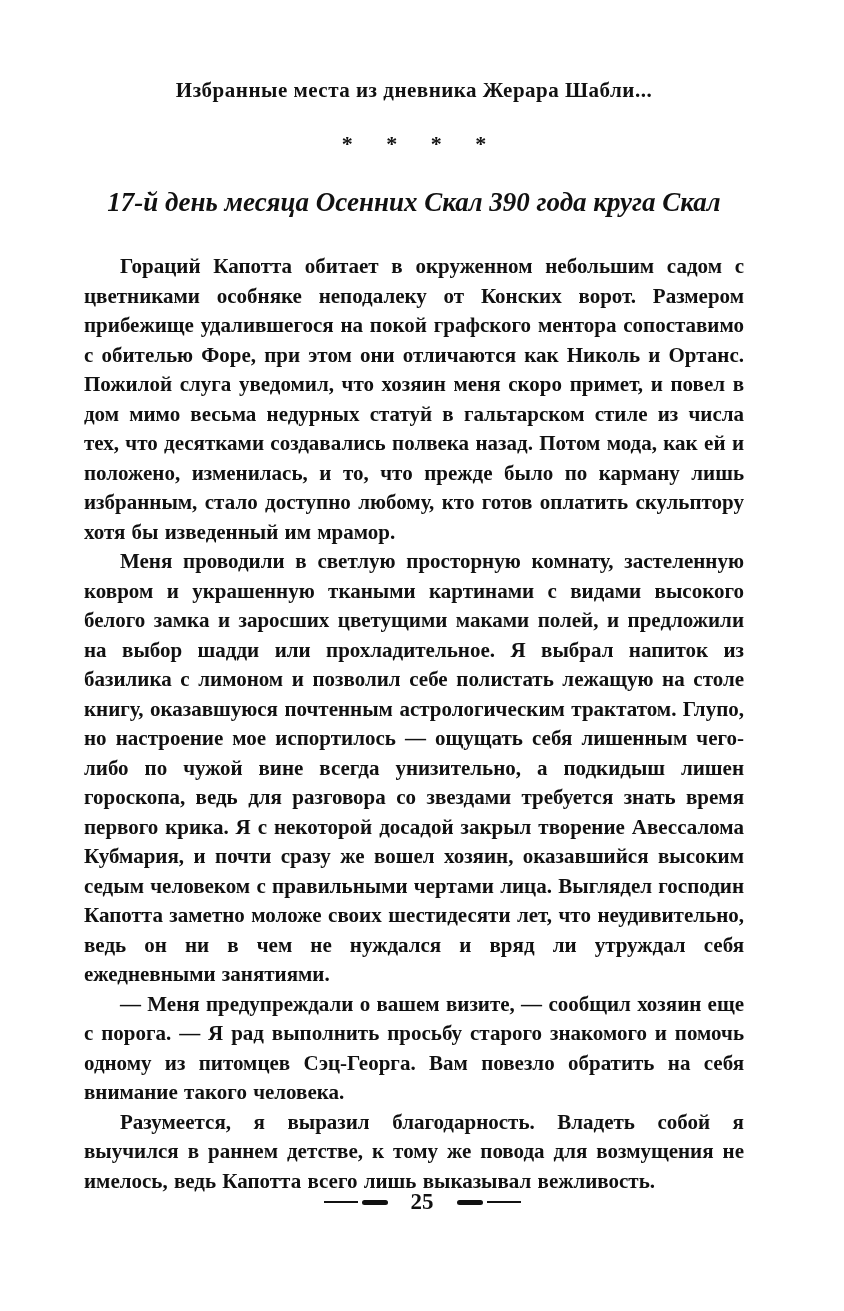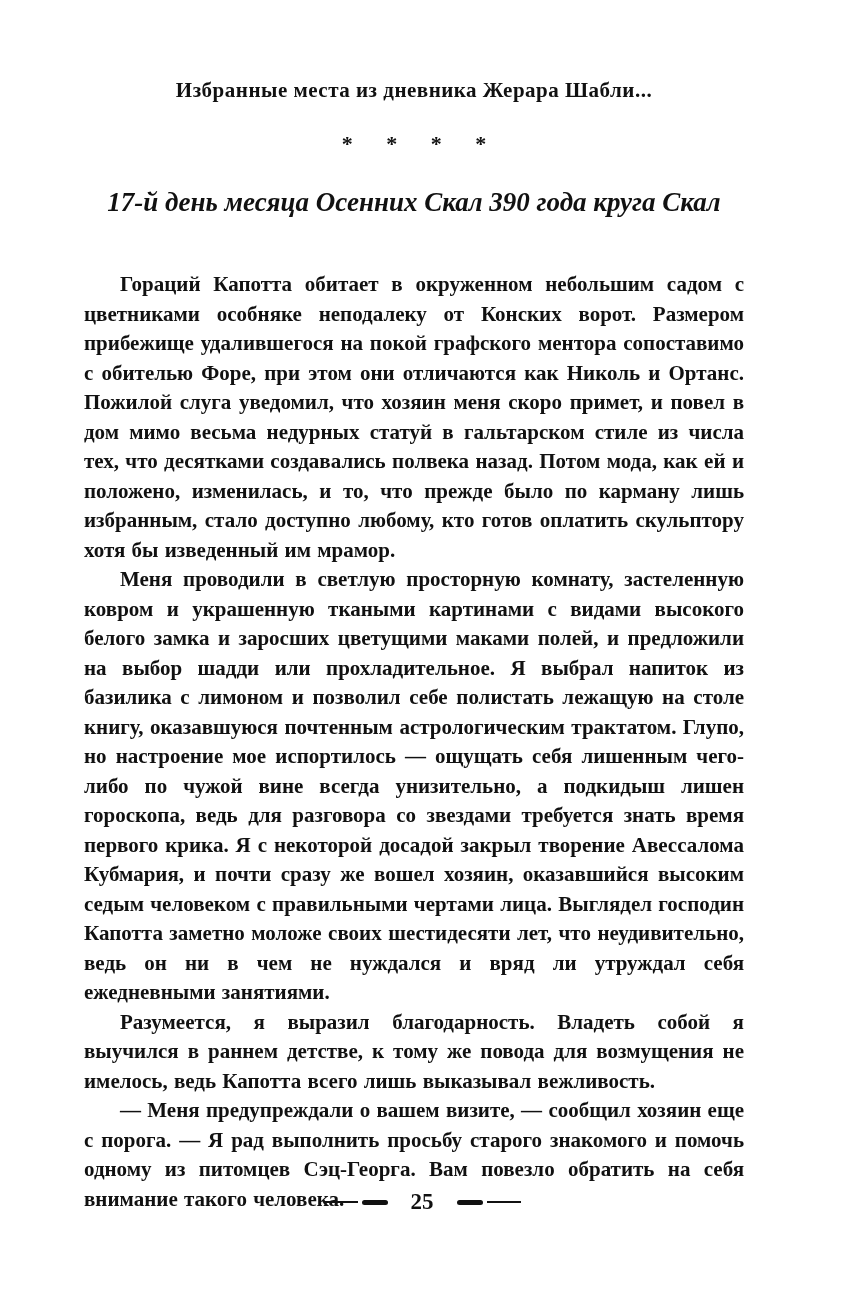--- a/index.html
+++ b/index.html
@@ -32,21 +32,21 @@
     font-size: 22px;
     letter-spacing: 14px;
     margin-bottom: 30px;
     text-indent: 14px; 
   }
   .date-heading {
     text-align: center;
     font-style: italic;
     font-weight: bold;
     font-size: 27px;
-    margin-bottom: 52px;
+    margin-bottom: 34px;
   }
   .body-text p {
     margin: 0;
     text-align: justify;
     text-indent: 36px;
     font-weight: bold;
     font-size: 21px;
     line-height: 29.5px;
     word-spacing: 1px;
   }
@@ -89,22 +89,22 @@
 
   <div class="running-header">Избранные места из дневника Жерара Шабли...</div>
 
   <div class="asterisks">* * * *</div>
 
   <div class="date-heading">17-й день месяца Осенних Скал 390 года круга Скал</div>
 
   <div class="body-text">
     <p>Гораций Капотта обитает в окруженном небольшим садом с цветниками особняке неподалеку от Конских ворот. Размером прибежище удалившегося на покой графского ментора сопоставимо с обителью Форе, при этом они отличаются как Николь и Ортанс. Пожилой слуга уведомил, что хозяин меня скоро примет, и повел в дом мимо весьма недурных статуй в гальтарском стиле из числа тех, что десятками создавались полвека назад. Потом мода, как ей и положено, изменилась, и то, что прежде было по карману лишь избранным, стало доступно любому, кто готов оплатить скульптору хотя бы изведенный им мрамор.</p>
     <p>Меня проводили в светлую просторную комнату, застеленную ковром и украшенную ткаными картинами с видами высокого белого замка и заросших цветущими маками полей, и предложили на выбор шадди или прохладительное. Я выбрал напиток из базилика с лимоном и позволил себе полистать лежащую на столе книгу, оказавшуюся почтенным астрологическим трактатом. Глупо, но настроение мое испортилось — ощущать себя лишенным чего-либо по чужой вине всегда унизительно, а подкидыш лишен гороскопа, ведь для разговора со звездами требуется знать время первого крика. Я с некоторой досадой закрыл творение Авессалома Кубмария, и почти сразу же вошел хозяин, оказавшийся высоким седым человеком с правильными чертами лица. Выглядел господин Капотта заметно моложе своих шестидесяти лет, что неудивительно, ведь он ни в чем не нуждался и вряд ли утруждал себя ежедневными занятиями.</p>
+    <p>— Меня предупреждали о вашем визите, — сообщил хозяин еще с порога. — Я рад выполнить просьбу старого знакомого и помочь одному из питомцев Сэц-Георга. Вам повезло обратить на себя внимание такого человека.</p>
     <p>Разумеется, я выразил благодарность. Владеть собой я выучился в раннем детстве, к тому же повода для возмущения не имелось, ведь Капотта всего лишь выказывал вежливость.</p>
-    <p>— Меня предупреждали о вашем визите, — сообщил хозяин еще с порога. — Я рад выполнить просьбу старого знакомого и помочь одному из питомцев Сэц-Георга. Вам повезло обратить на себя внимание такого человека.</p>
   </div>
 
   <div class="page-footer">
     <span class="ornament left">
       <span class="thin"></span>
       <span class="thick"></span>
     </span>
     <span class="page-number">25</span>
     <span class="ornament right">
       <span class="thick"></span>

